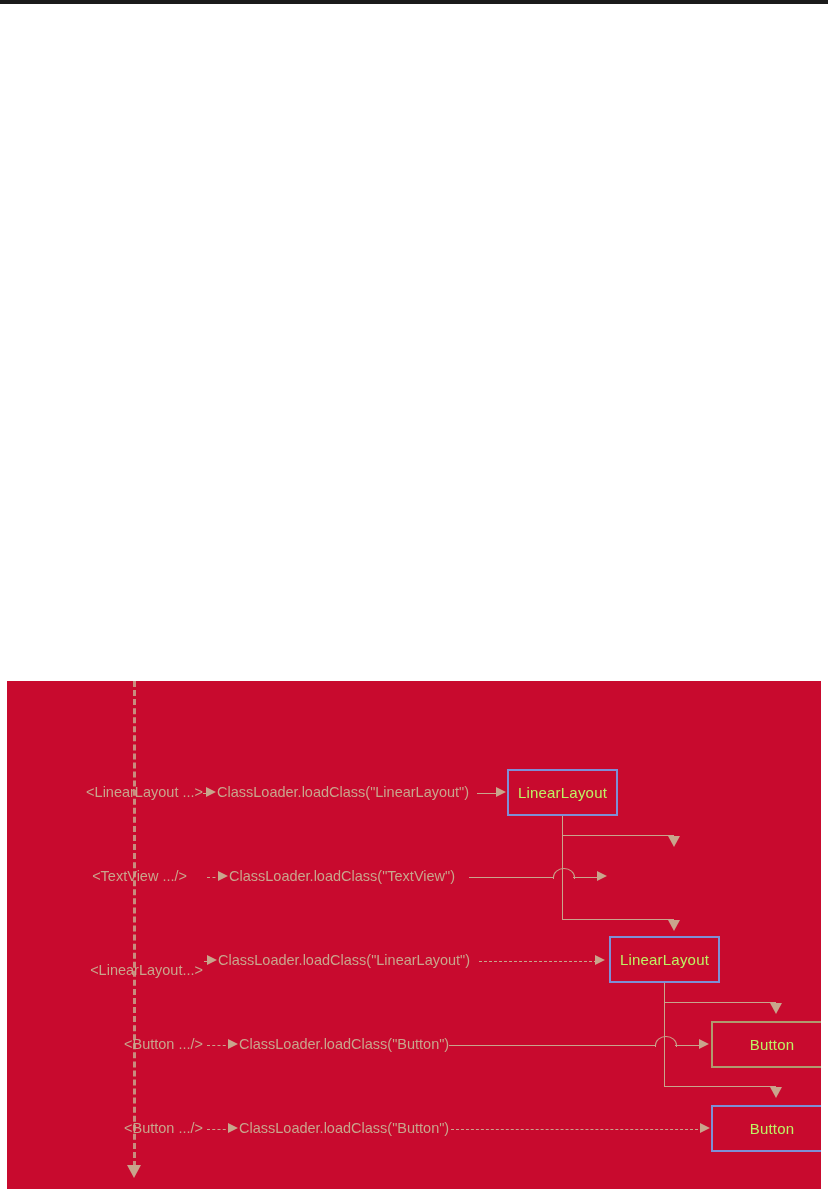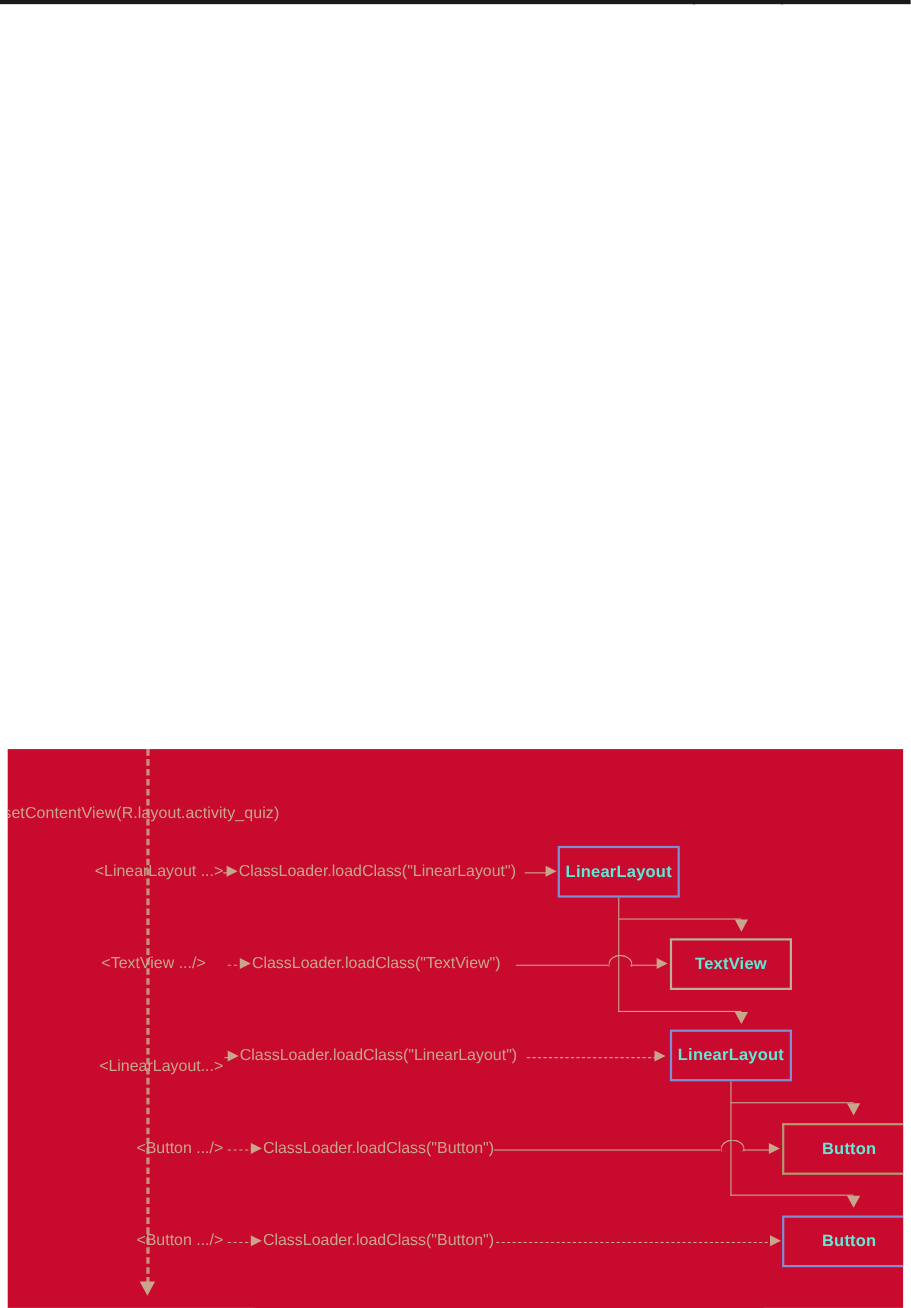--- a/index.html
+++ b/index.html
@@ -96,22 +96,22 @@
     border-top-left-radius:12px 10px;
     border-top-right-radius:12px 10px;
     background:transparent;
   }
 
   
   .obj-box{
     position:absolute;
     background:#c80a2e;
     display:flex;align-items:center;justify-content:center;
-    font-size:15px;font-weight:bold;
-    color:#5eead4;
+    font-size:15px;font-weight:normal;
+    color:#bef264;
     letter-spacing:.2px;
     box-sizing:border-box;
   }
   .obj-box.blue{ border:2px solid #7e8fd6; }
   .obj-box.tan{ border:2px solid #b9b09a; }
   .obj-box.mix{ border:2px solid #b09a6e; border-right-color:#7e8fd6; }
 </style>
 </head>
 <body>
 
@@ -120,21 +120,20 @@
   <div class="tick" style="left:710px;"></div>
 </div>
 
 <div id="page-blank-upper"></div>
 
 <div id="figure-panel">
 
   <div class="lifeline" style="left:126px;top:0px;height:486px;"></div>
   <div class="lifeline-head" style="left:120px;top:484px;"></div>
 
-  <div class="call-label" style="left:-4px;top:51px;">setContentView(R.layout.activity_quiz)</div>
 
   <div class="msg-src" style="left:66px;top:103px;width:130px;">&lt;LinearLayout ...&gt;</div>
   <div class="hline dashed" style="left:196px;top:112px;width:6px;"></div>
   <div class="arrow-right" style="left:199px;top:106px;"></div>
   <div class="msg-call" style="left:210px;top:103px;">ClassLoader.loadClass("LinearLayout")</div>
   <div class="hline" style="left:470px;top:112px;width:23px;"></div>
   <div class="arrow-right" style="left:489px;top:106px;"></div>
 
   <div class="obj-box blue" style="left:500px;top:88px;width:111px;height:47px;">LinearLayout</div>
 
@@ -148,21 +147,20 @@
 
   <div class="msg-src" style="left:64px;top:187px;width:116px;">&lt;TextView .../&gt;</div>
   <div class="hline dashed" style="left:200px;top:196px;width:14px;"></div>
   <div class="arrow-right" style="left:211px;top:190px;"></div>
   <div class="msg-call" style="left:222px;top:187px;">ClassLoader.loadClass("TextView")</div>
   <div class="hline" style="left:462px;top:196px;width:84px;"></div>
   <div class="hop" style="left:546px;top:187px;"></div>
   <div class="hline" style="left:566px;top:196px;width:28px;"></div>
   <div class="arrow-right" style="left:590px;top:190px;"></div>
 
-  <div class="obj-box tan" style="left:602px;top:172px;width:111px;height:47px;">TextView</div>
 
   <div class="msg-src" style="left:66px;top:281px;width:130px;">&lt;LinearLayout...&gt;</div>
   <div class="hline dashed" style="left:197px;top:280px;width:6px;"></div>
   <div class="arrow-right" style="left:200px;top:274px;"></div>
   <div class="msg-call" style="left:211px;top:271px;">ClassLoader.loadClass("LinearLayout")</div>
   <div class="hline dashed" style="left:472px;top:280px;width:118px;"></div>
   <div class="arrow-right" style="left:588px;top:274px;"></div>
 
   <div class="obj-box blue" style="left:602px;top:255px;width:111px;height:47px;">LinearLayout</div>
 

